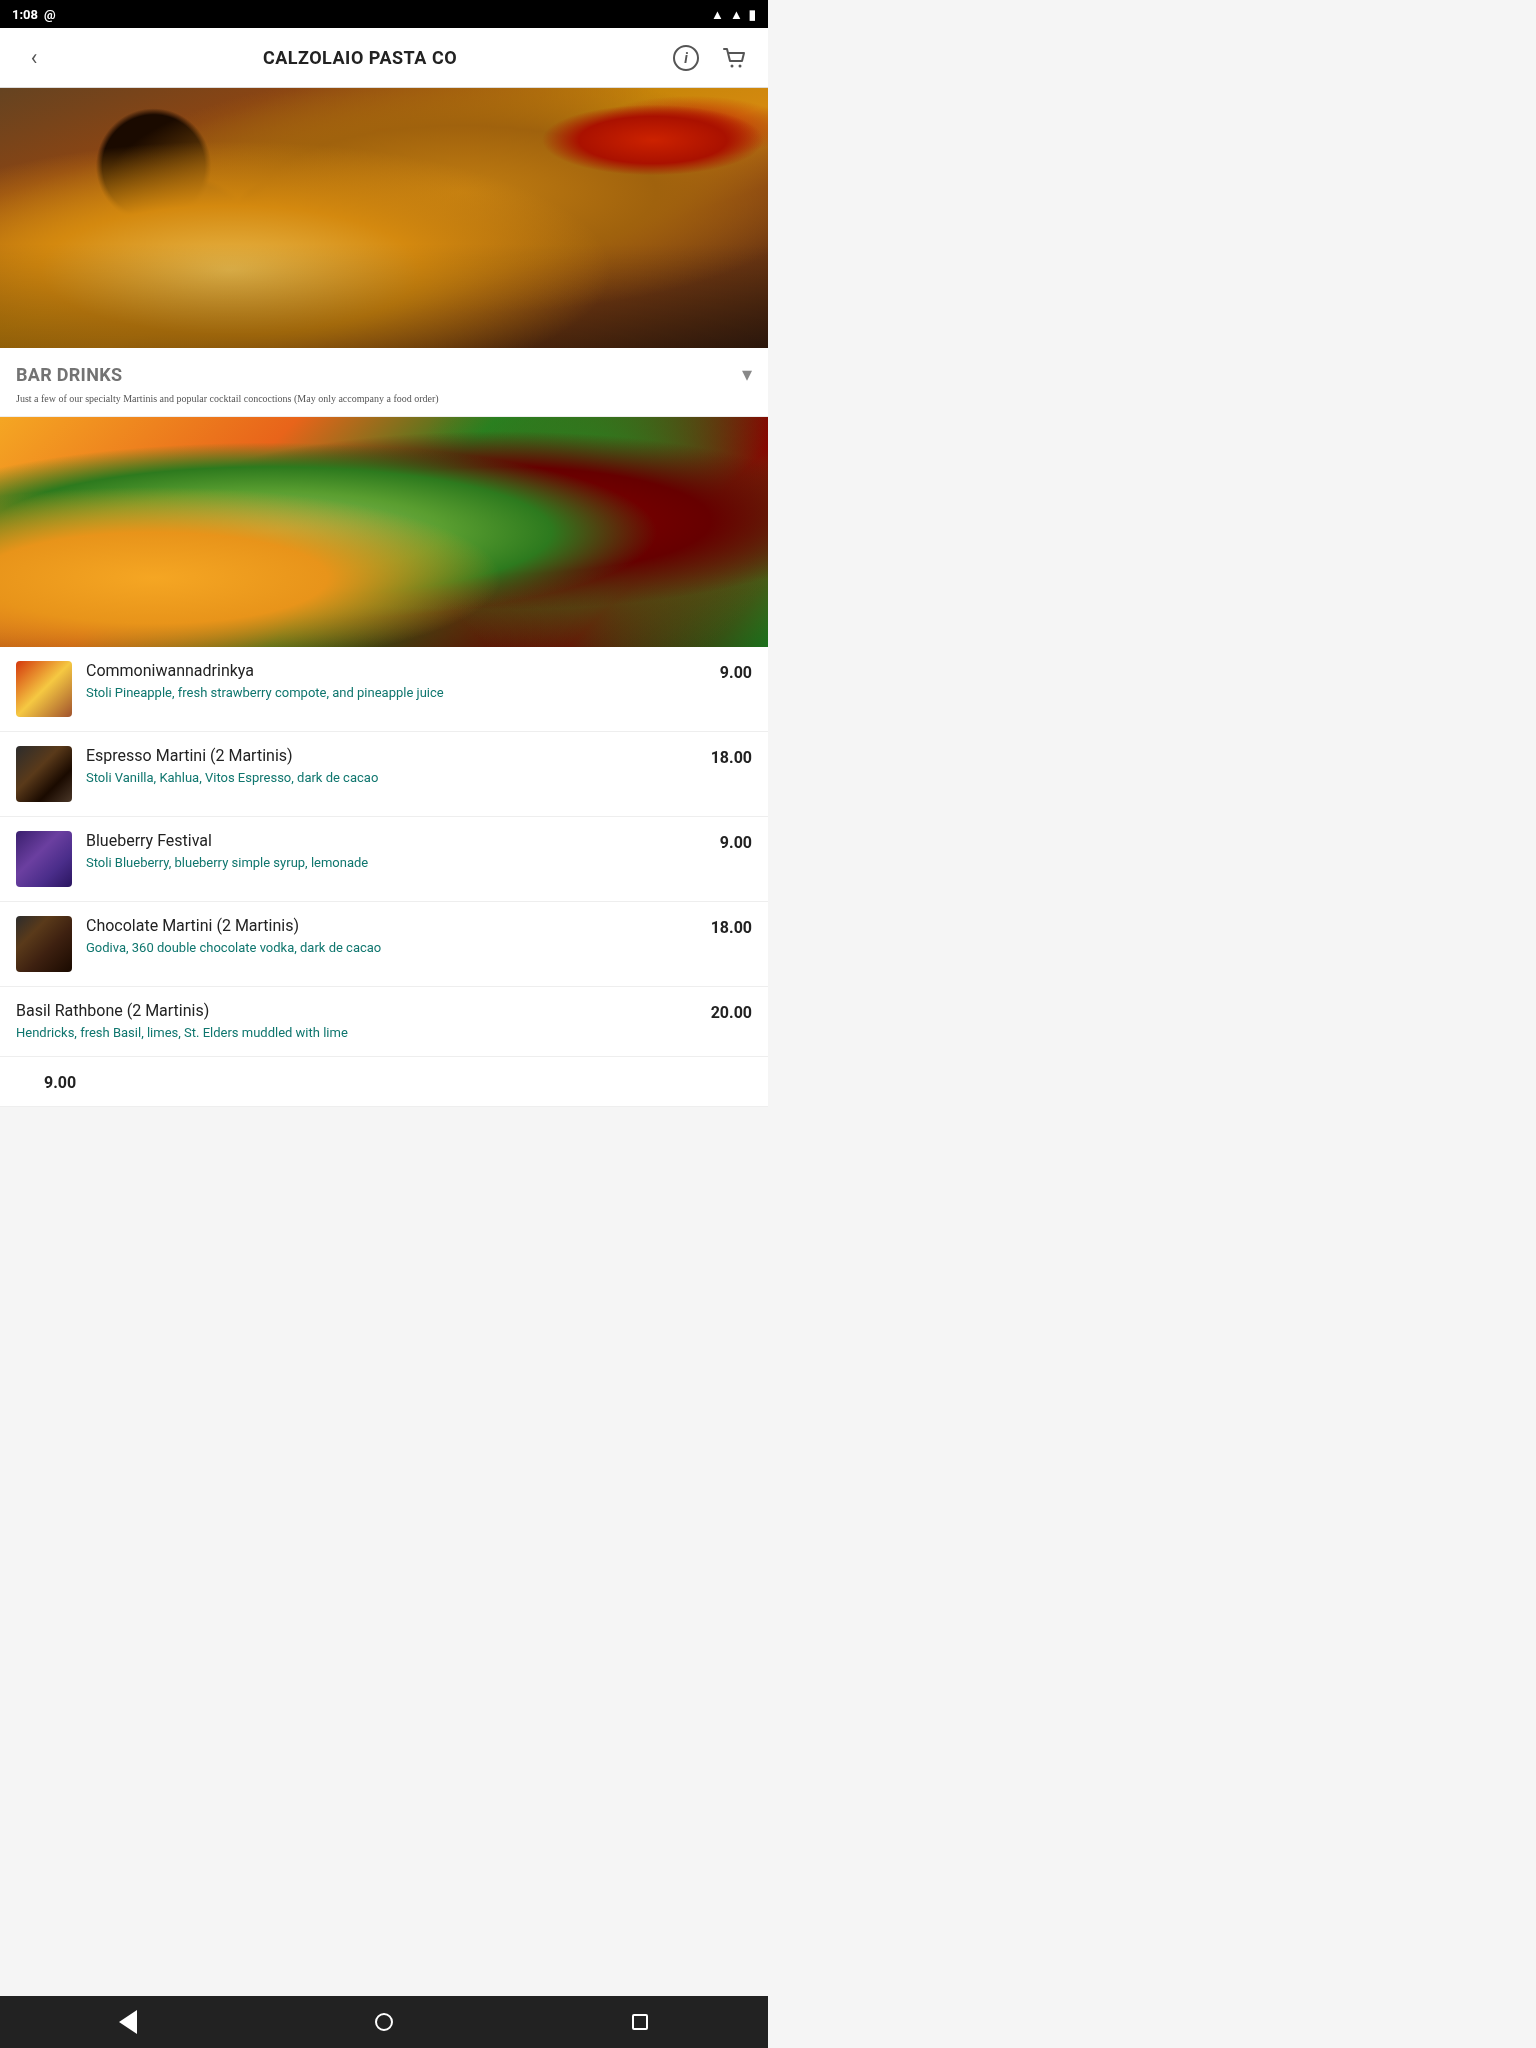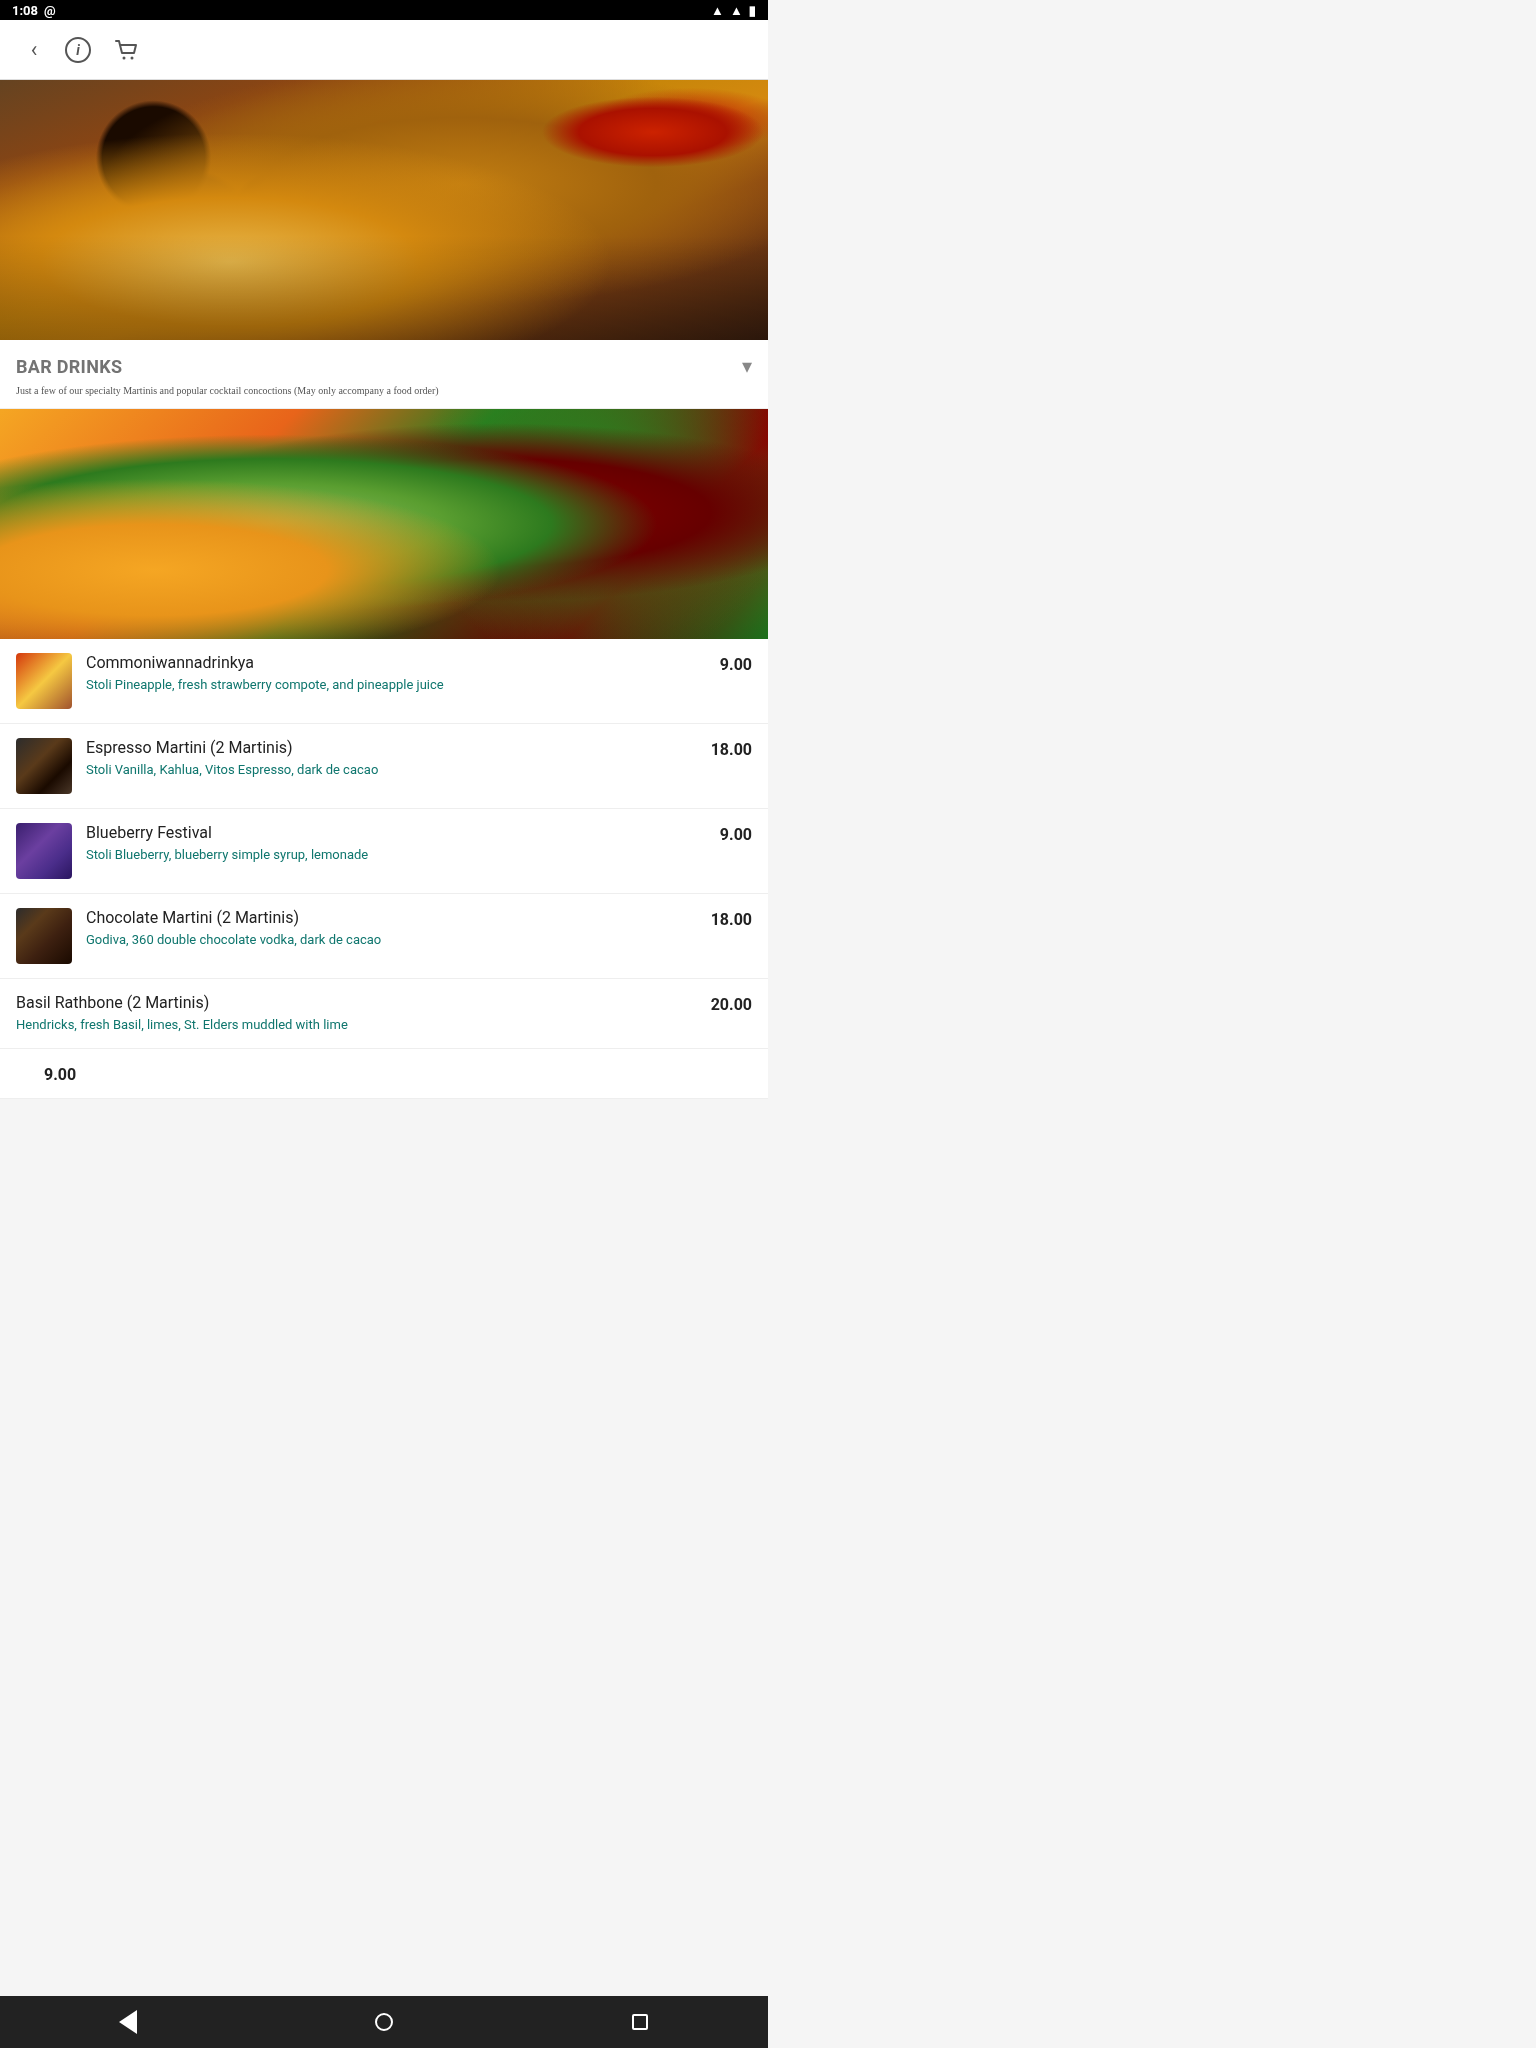--- a/index.html
+++ b/index.html
@@ -9,21 +9,21 @@
       min-height: 1024px;
       font-family: 'Roboto', Arial, sans-serif;
       background: #f5f5f5;
       overflow-x: hidden;
     }
 
     
     .status-bar {
       background: #000;
       color: #fff;
-      height: 20px;
+      height: 28px;
       display: flex;
       align-items: center;
       padding: 0 12px;
       font-size: 13px;
       font-weight: bold;
       justify-content: space-between;
     }
     .status-bar-left { display: flex; align-items: center; gap: 6px; }
     .status-bar-right { display: flex; align-items: center; gap: 6px; }
 
@@ -287,20 +287,21 @@
     <span>▲</span>
     <span>▲</span>
     <span>▮</span>
   </div>
 </div>
 
 <div class="app-bar">
   <div class="app-bar-back">
     <span>‹</span>
   </div>
+  <div class="app-bar-title">CALZOLAIO PASTA CO</div>
   <div class="app-bar-actions">
     <div class="app-bar-icon">
       <svg width="28" height="28" viewBox="0 0 28 28" fill="none">
         <circle cx="14" cy="14" r="12" stroke="#555" stroke-width="2"></circle>
         <text x="14" y="19" text-anchor="middle" font-size="14" fill="#555" font-style="italic" font-weight="bold">i</text>
       </svg>
     </div>
     <div class="app-bar-icon">
       <svg width="28" height="28" viewBox="0 0 28 28" fill="none">
         <path d="M4 5h3l3 12h12l2-8H8" stroke="#555" stroke-width="2" stroke-linecap="round" stroke-linejoin="round"></path>

